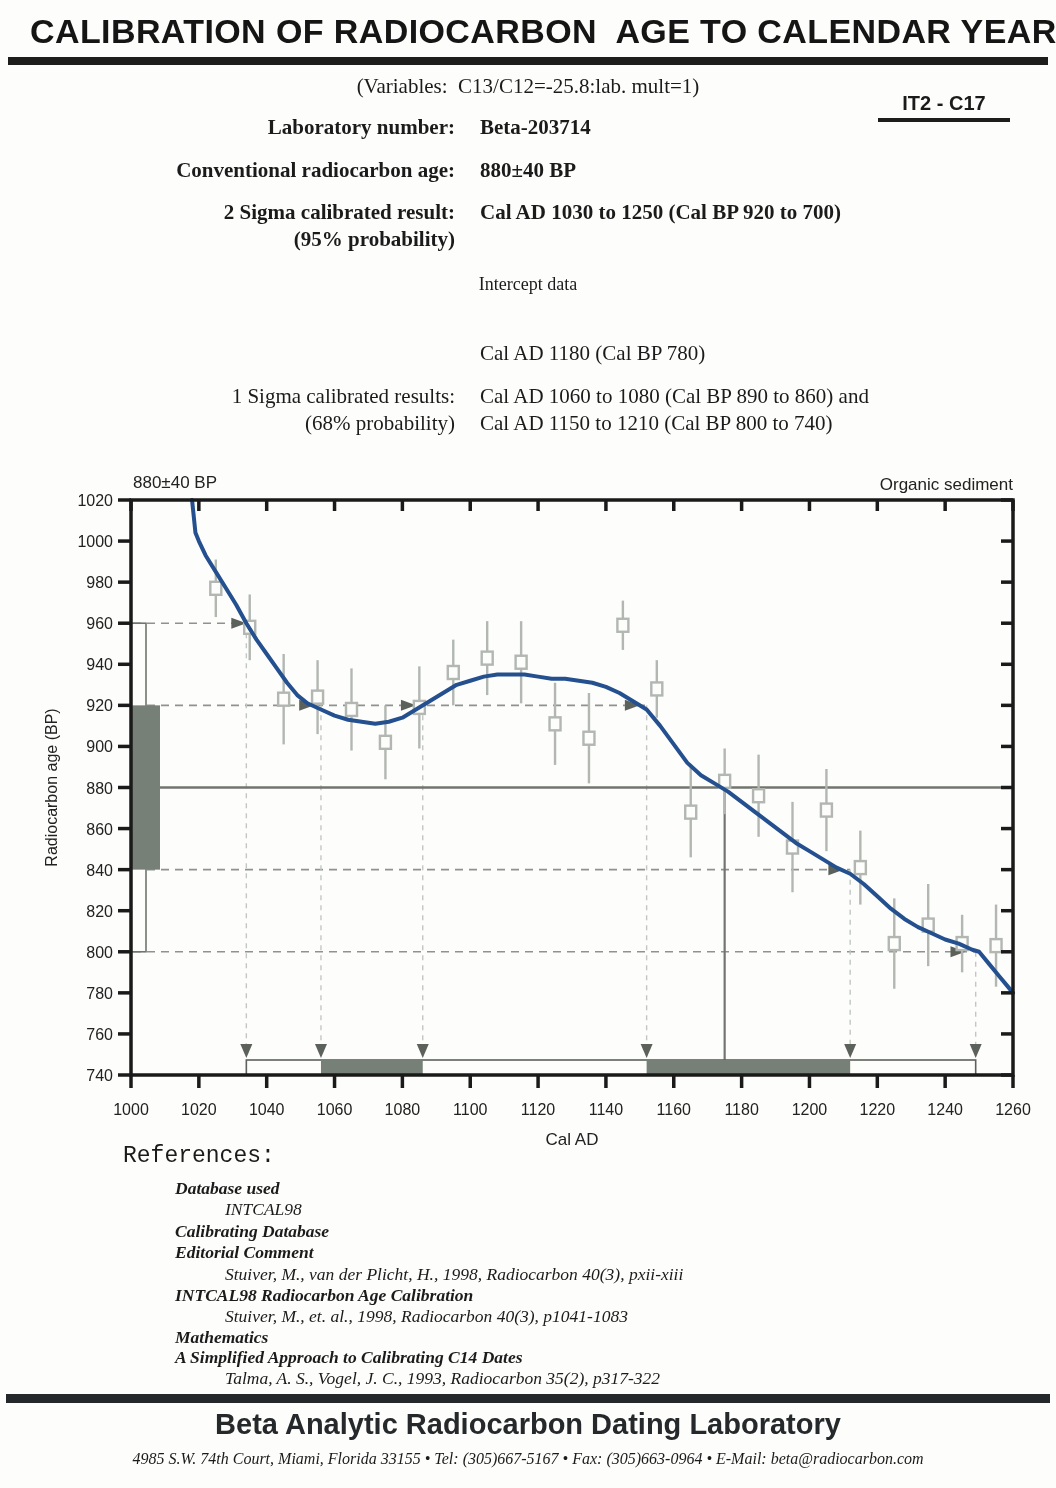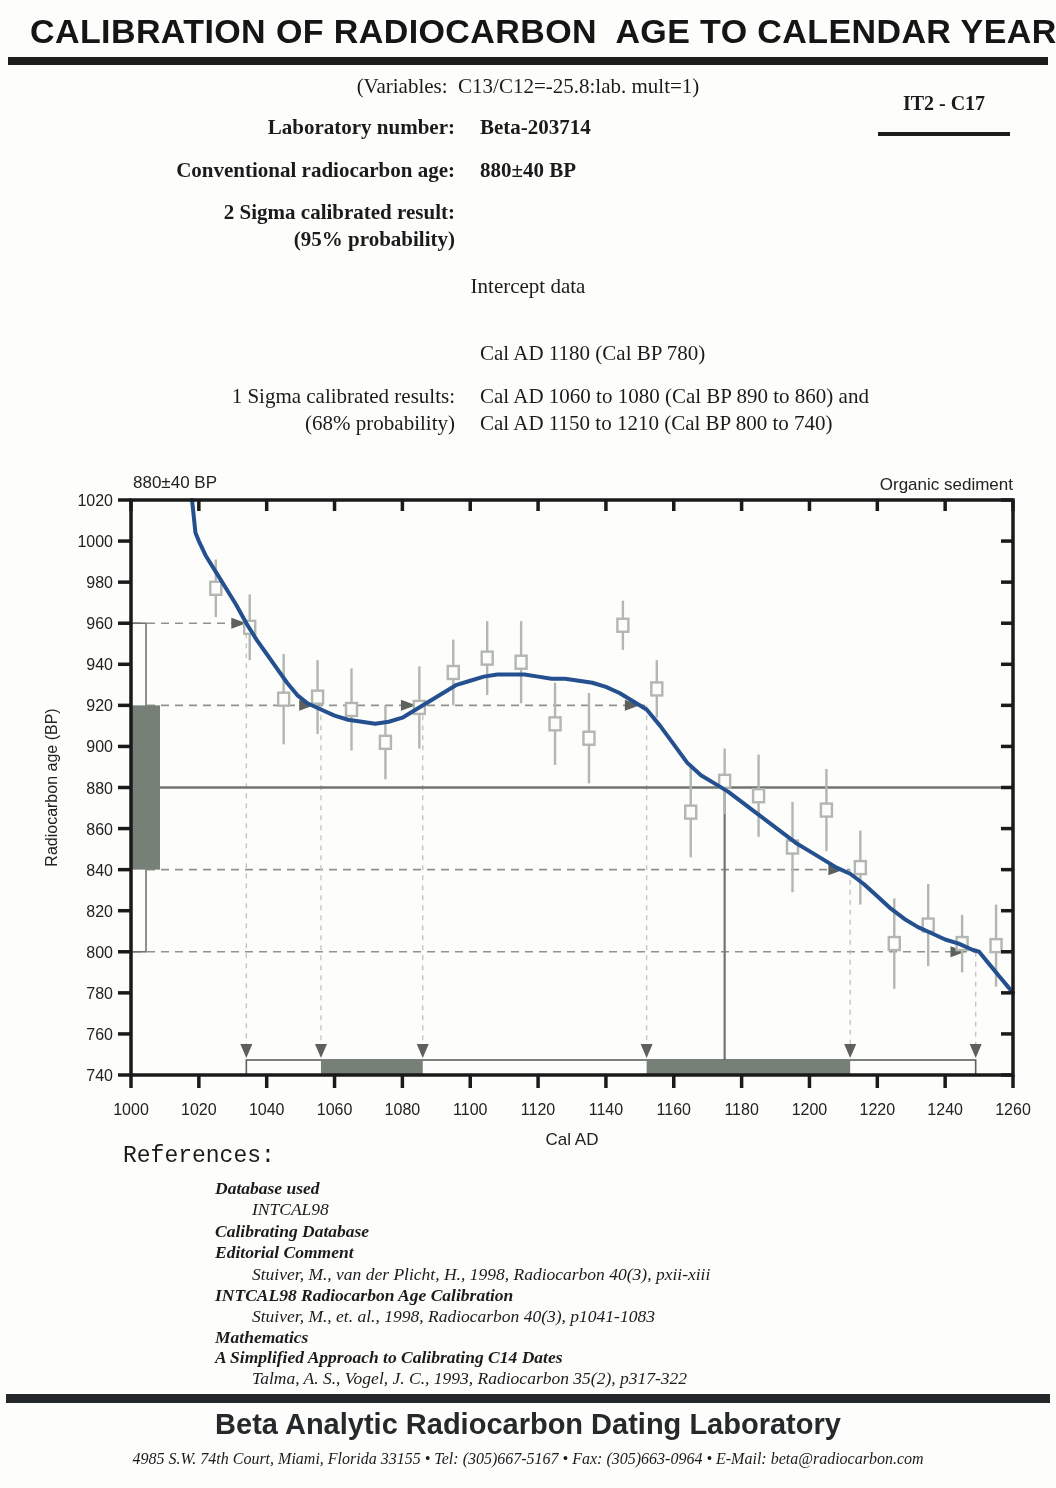--- a/index.html
+++ b/index.html
@@ -5,33 +5,33 @@
   html,body{margin:0;padding:0;background:#e8e8e6;}
   .page{position:relative;width:1056px;height:1488px;margin:0 auto;background:#fdfdfb;
         font-family:"Liberation Serif",serif;color:#1b1b1b;overflow:hidden;}
   .abs{position:absolute;}
   .pre{white-space:pre;}
   .report-title{left:30px;top:12px;width:1010px;font-family:"Liberation Sans",sans-serif;
         font-weight:bold;font-size:34px;letter-spacing:.4px;color:#151515;}
   .title-rule{left:8px;top:57px;width:1040px;height:8px;background:#1d1d1b;}
   .variables{left:0;top:74px;width:1056px;text-align:center;font-size:21px;}
   .sample-id{left:878px;top:92px;width:132px;text-align:center;
-        font-family:Liberation Serif, serif;font-size:20px;font-weight:bold;
-        border-bottom:4px solid #1d1d1b;padding-bottom:17px;}
+        font-family:Liberation Sans, sans-serif;font-size:20px;font-weight:bold;
+        border-bottom:4px solid #1d1d1b;padding-bottom:3px;}
   .flabel{left:0;width:455px;text-align:right;font-size:21px;font-weight:bold;}
   .fvalue{left:480px;width:560px;font-size:21px;font-weight:bold;}
   .ilabel{left:0;width:455px;text-align:right;font-size:21px;}
   .ivalue{left:480px;width:560px;font-size:21px;}
-  .intercept-heading{left:0;top:274px;width:1056px;text-align:center;font-size:21px;}
+  .intercept-heading{left:0;top:274px;width:1056px;text-align:center;font-size:18px;}
   #chart{left:0;top:455px;}
   #chart text{font-family:"Liberation Sans",sans-serif;}
   .ref-heading{left:123px;top:1143px;font-size:23px;font-family:Liberation Mono, monospace;}
   .ref-line{font-size:17.5px;font-style:italic;}
-  .ref-b{left:175px;font-weight:bold;margin-left:40px;}
-  .ref-i{left:225px;margin-left:27px;}
+  .ref-b{left:175px;font-weight:bold;}
+  .ref-i{left:225px;}
   .footer-rule{left:6px;top:1394px;width:1044px;height:9px;background:#24282a;}
   .footer-title{left:0;top:1408px;width:1056px;text-align:center;
         font-family:Liberation Sans, sans-serif;font-weight:bold;font-size:29px;color:#26292b;}
   .footer-address{left:0;top:1450px;width:1056px;text-align:center;
         font-size:16px;font-style:italic;}
 </style>
 </head>
 <body>
 
 <div class="page">
@@ -42,20 +42,21 @@
   <div class="abs sample-id pre">IT2 - C17</div>
 
   <div class="abs flabel" style="top:115px">Laboratory number:</div>
   <div class="abs fvalue" style="top:115px">Beta-203714</div>
 
   <div class="abs flabel" style="top:158px">Conventional radiocarbon age:</div>
   <div class="abs fvalue" style="top:158px">880±40 BP</div>
 
   <div class="abs flabel" style="top:200px">2 Sigma calibrated result:</div>
   <div class="abs flabel" style="top:227px">(95% probability)</div>
+  <div class="abs fvalue" style="top:200px">Cal AD 1030 to 1250 (Cal BP 920 to 700)</div>
 
   <div class="abs intercept-heading">Intercept data</div>
 
   <div class="abs ivalue" style="top:341px">Cal AD 1180 (Cal BP 780)</div>
 
   <div class="abs ilabel" style="top:384px">1 Sigma calibrated results:</div>
   <div class="abs ilabel" style="top:411px">(68% probability)</div>
   <div class="abs ivalue" style="top:384px">Cal AD 1060 to 1080 (Cal BP 890 to 860) and</div>
   <div class="abs ivalue" style="top:411px">Cal AD 1150 to 1210 (Cal BP 800 to 740)</div>
 

